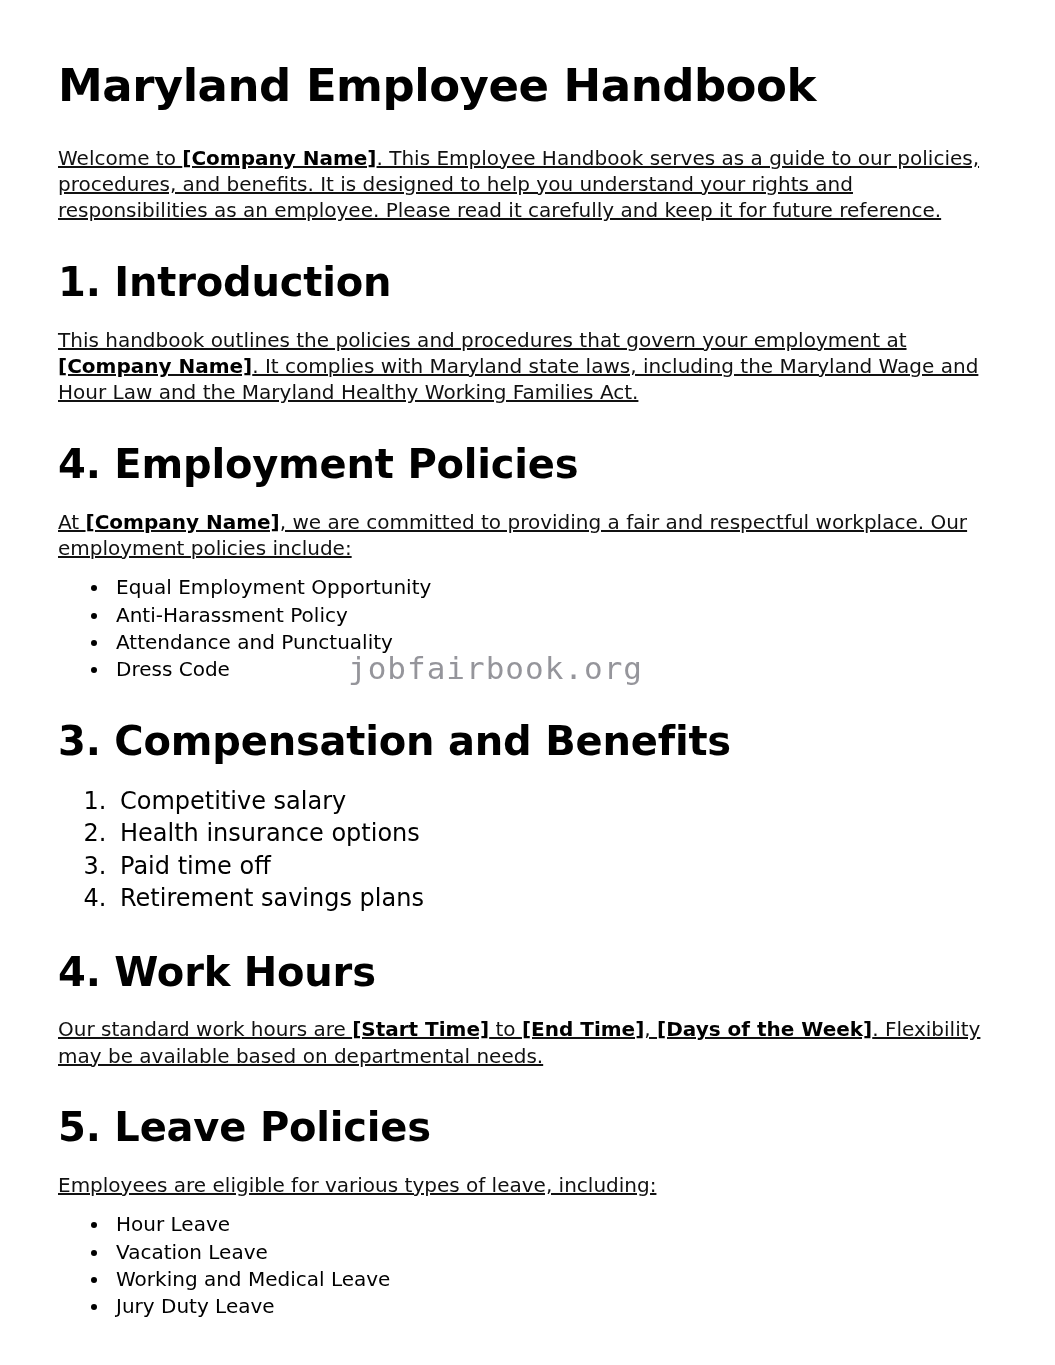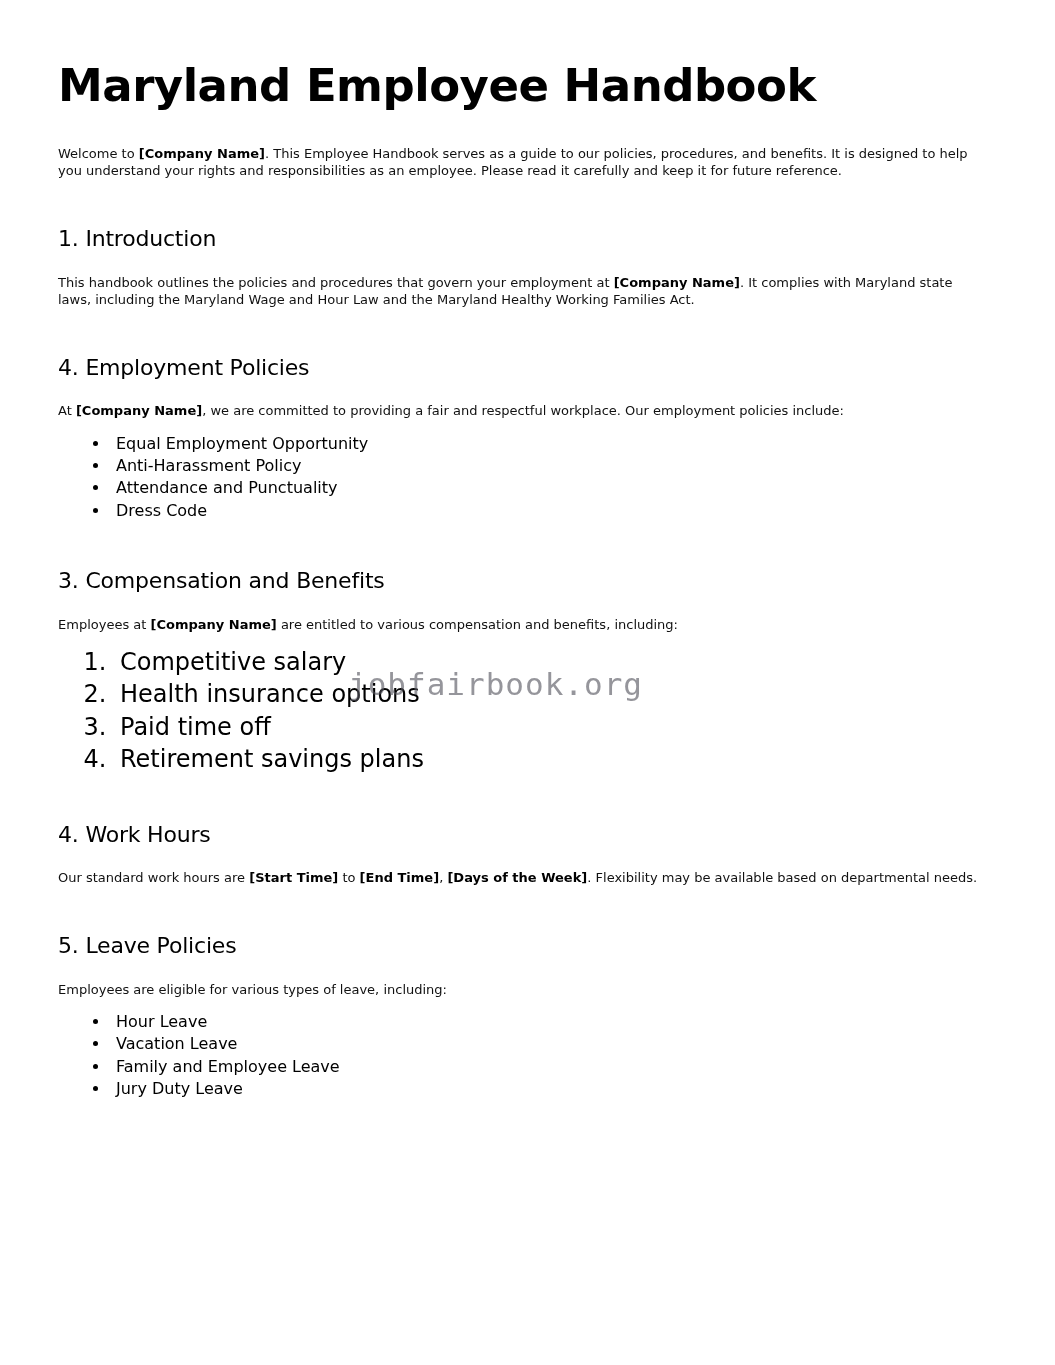--- a/index.html
+++ b/index.html
@@ -28,50 +28,51 @@
   h1.doc-title {
     font-size: 45px;
     font-weight: 700;
     line-height: 1.08;
     letter-spacing: -0.5px;
     margin: 0 0 34px 0;
     color: #000;
   }
 
   h2.section-heading {
-    font-size: 22px;
-    font-weight: 400;
+    font-size: 40px;
+    font-weight: 700;
     line-height: 1.12;
-    margin: 48px 0 22px 0;
+    margin: 36px 0 22px 0;
     letter-spacing: -0.2px;
     color: #000;
     position: relative;
   }
 
   p.body-text {
-    font-size: 13px;
+    font-size: 20px;
     line-height: 1.32;
     margin: 0 0 4px 0;
     color: #111;
     max-width: 930px;
+    text-decoration: underline;
   }
 
   p.intro {
     margin-bottom: 6px;
   }
 
   strong { font-weight: 700; color: #000; }
 
   ul.bullets {
     margin: 14px 0 4px 0;
     padding-left: 52px;
     list-style-type: disc;
   }
   ul.bullets li {
-    font-size: 16px;
+    font-size: 20px;
     line-height: 1.27;
     margin: 0 0 2px 0;
     padding-left: 6px;
   }
 
   ol.numbers {
     margin: 14px 0 4px 0;
     padding-left: 56px;
     list-style-type: decimal;
   }
@@ -79,21 +80,21 @@
     font-size: 24px;
     line-height: 1.27;
     margin: 0 0 2px 0;
     padding-left: 6px;
   }
 
   
   .watermark {
     position: absolute;
     left: 348px;
-    top: 666px;
+    top: 650px;
     font-family: "DejaVu Sans Mono", monospace;
     font-size: 31px;
     letter-spacing: 1px;
     color: #55555e;
     opacity: 0.62;
     white-space: nowrap;
     pointer-events: none;
     z-index: 5;
   }
 
@@ -120,39 +121,36 @@
     <span>At </span><strong>[Company Name]</strong><span>, we are committed to providing a fair and respectful workplace. Our employment policies include:</span>
   </p>
   <ul class="bullets">
     <li>Equal Employment Opportunity</li>
     <li>Anti-Harassment Policy</li>
     <li>Attendance and Punctuality</li>
     <li>Dress Code</li>
   </ul>
 
   <h2 class="section-heading">3. Compensation and Benefits</h2>
-  <p class="body-text">
-    <span>Employees at </span><strong>[Company Name]</strong><span> are entitled to various compensation and benefits, including:</span>
-  </p>
   <ol class="numbers">
     <li>Competitive salary</li>
     <li>Health insurance options</li>
     <li>Paid time off</li>
     <li>Retirement savings plans</li>
   </ol>
 
   <h2 class="section-heading">4. Work Hours</h2>
   <p class="body-text">
     <span>Our standard work hours are </span><strong>[Start Time]</strong><span> to </span><strong>[End Time]</strong><span>, </span><strong>[Days of the Week]</strong><span>. Flexibility may be available based on departmental needs.</span>
   </p>
 
   <h2 class="section-heading">5. Leave Policies</h2>
   <p class="body-text">Employees are eligible for various types of leave, including:</p>
   <ul class="bullets">
     <li>Hour Leave</li>
     <li>Vacation Leave</li>
-    <li>Family and Employee Leave</li>
+    <li>Working and Medical Leave</li>
     <li>Jury Duty Leave</li>
   </ul>
 
   <div class="watermark">jobfairbook.org</div>
 
 </div>
 
 </body></html>

